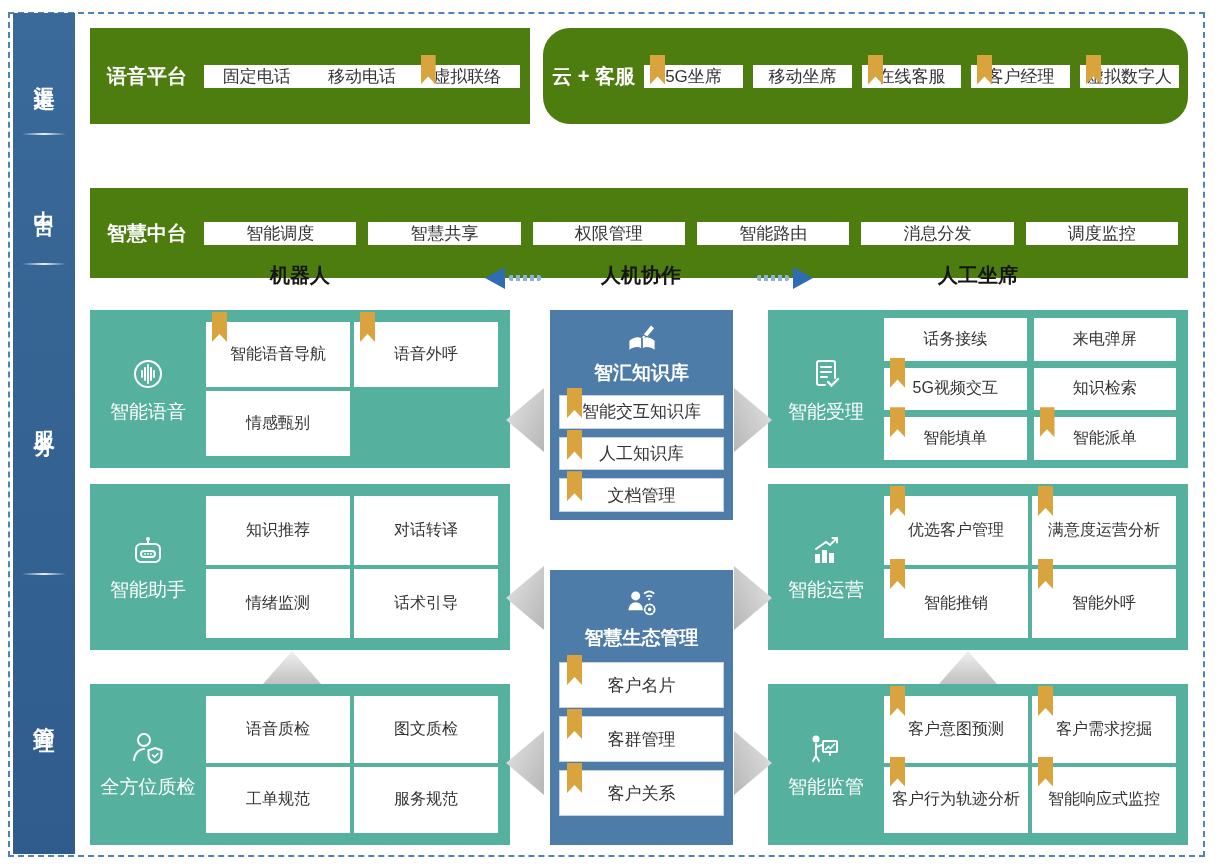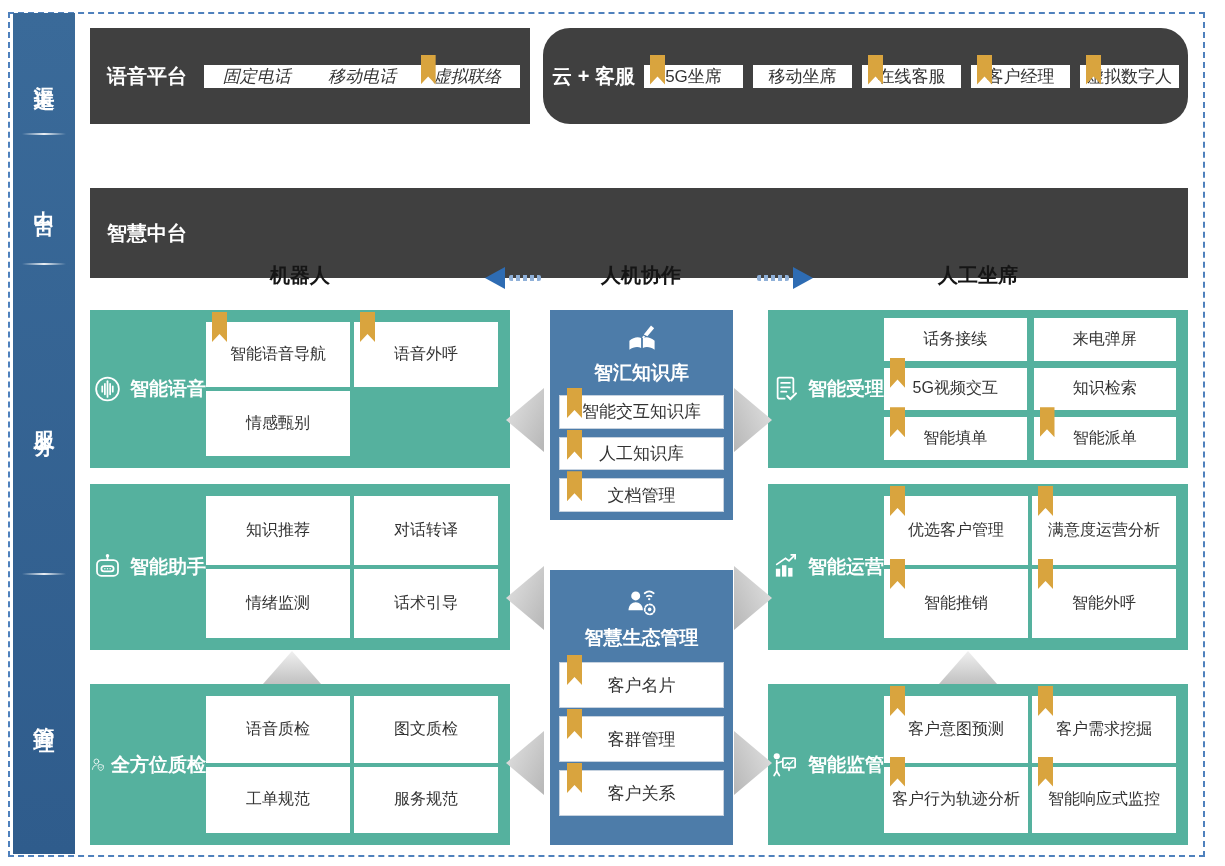--- a/index.html
+++ b/index.html
@@ -17,28 +17,28 @@
     background:linear-gradient(180deg,#3a6a99,#2f5c8c);
     display:flex; flex-direction:column;
   }
   .side-sec { display:flex; align-items:center; justify-content:center;
     color:#fff; font-weight:bold; font-size:21px; }
   .side-sec .v-label { writing-mode:vertical-rl; text-orientation:upright; letter-spacing:5px; }
   .s1 { height:120px; } .s2 { height:128px; } .s3 { height:308px; } .s4 { flex:1; }
   .side-div { height:2px; margin:0 9px;
     background:linear-gradient(90deg,rgba(255,255,255,0),rgba(255,255,255,.9),rgba(255,255,255,0)); }
   
-  .panel { position:absolute; background:#404040; display:flex; align-items:center; box-sizing:border-box; }
+  .panel { position:absolute; background:#4d7c0f; display:flex; align-items:center; box-sizing:border-box; }
   .panel-label { color:#fff; font-weight:bold; font-size:20px; text-align:center; flex:0 0 auto; }
   .hbox-row { flex:1; display:flex; align-items:center; }
   .wbox { position:relative; background:#fff; flex:1; display:flex; align-items:center;
     justify-content:center; font-size:17px; color:#333; white-space:nowrap; }
   #voice-panel { left:90px; top:28px; width:440px; height:96px; padding-right:10px; }
   #voice-panel .panel-label { width:114px; }
-  #voice-panel .hbox-row { gap:0; height:57px;font-style:italic; }
+  #voice-panel .hbox-row { gap:0; height:57px; }
   #cloud-panel { left:543px; top:28px; width:645px; height:96px; padding-right:9px;border-radius:27px; }
   #cloud-panel .panel-label { width:101px; }
   #cloud-panel .hbox-row { gap:10px; height:57px; }
   #mid-panel { left:90px; top:148px; width:1098px; height:90px; padding-right:10px;margin-top:40px; }
   #mid-panel .panel-label { width:114px; }
   #mid-panel .hbox-row { gap:12px; height:55px; }
   
   .bm { position:absolute; top:-10px; left:6px; width:15px; height:30px; background:#d9a43e;
     clip-path:polygon(0 0,100% 0,100% 100%,50% 73%,0 100%); z-index:2; }
   
@@ -49,22 +49,22 @@
   .harrow { position:absolute; top:9px; display:flex; align-items:center; gap:4px; }
   .arrow-left { left:395px; } .arrow-right { left:667px; }
   .tri-l { width:0; height:0; border-top:11px solid transparent; border-bottom:11px solid transparent;
     border-right:20px solid #2e6cb3; }
   .tri-r { width:0; height:0; border-top:11px solid transparent; border-bottom:11px solid transparent;
     border-left:20px solid #2e6cb3; }
   .dash-tail { width:32px; height:6px; border-radius:2px;
     background:repeating-linear-gradient(90deg,#8fb0d8 0 4px,rgba(0,0,0,0) 4px 7px); }
   
   .gblock { position:absolute; background:#55b19e; display:flex; box-sizing:border-box; }
-  .gside { width:116px; display:flex; flex-direction:row; align-items:center; justify-content:center;
-    gap:5px; color:#fff; font-weight:bold; font-size:19px; white-space:nowrap; }
+  .gside { width:116px; display:flex; flex-direction:column; align-items:center; justify-content:center;
+    gap:5px; color:#fff; font-weight:normal; font-size:19px; white-space:nowrap; }
   .gside svg { width:40px; height:40px; }
   .ggrid { flex:1; display:grid; grid-template-columns:1fr 1fr; gap:4px; margin:12px 12px 12px 0; }
   .ggrid3 { margin:8px 12px 8px 0; gap:7px; }
   .gbox { position:relative; background:#fff; display:flex; align-items:center; justify-content:center;
     font-size:16px; color:#333; white-space:nowrap; }
   #block-l1 { left:90px; top:310px; width:420px; height:158px; }
   #block-l2 { left:90px; top:484px; width:420px; height:166px; }
   #block-l3 { left:90px; top:684px; width:420px; height:161px; }
   #block-r1 { left:768px; top:310px; width:420px; height:158px; }
   #block-r2 { left:768px; top:484px; width:420px; height:166px; }
@@ -158,20 +158,40 @@
       </div>
       <div class="wbox">
         <span class="bm"></span>
         <span>虚拟数字人</span>
       </div>
     </div>
   </div>
 
   <div class="panel" id="mid-panel">
     <div class="panel-label">智慧中台</div>
+    <div class="hbox-row">
+      <div class="wbox">
+        <span>智能调度</span>
+      </div>
+      <div class="wbox">
+        <span>智慧共享</span>
+      </div>
+      <div class="wbox">
+        <span>权限管理</span>
+      </div>
+      <div class="wbox">
+        <span>智能路由</span>
+      </div>
+      <div class="wbox">
+        <span>消息分发</span>
+      </div>
+      <div class="wbox">
+        <span>调度监控</span>
+      </div>
+    </div>
   </div>
 
   <div class="collab">
     <span class="lbl lbl-left">机器人</span>
     <span class="harrow arrow-left">
       <span class="tri-l"></span>
       <span class="dash-tail"></span>
     </span>
     <span class="lbl lbl-center">人机协作</span>
     <span class="harrow arrow-right">

